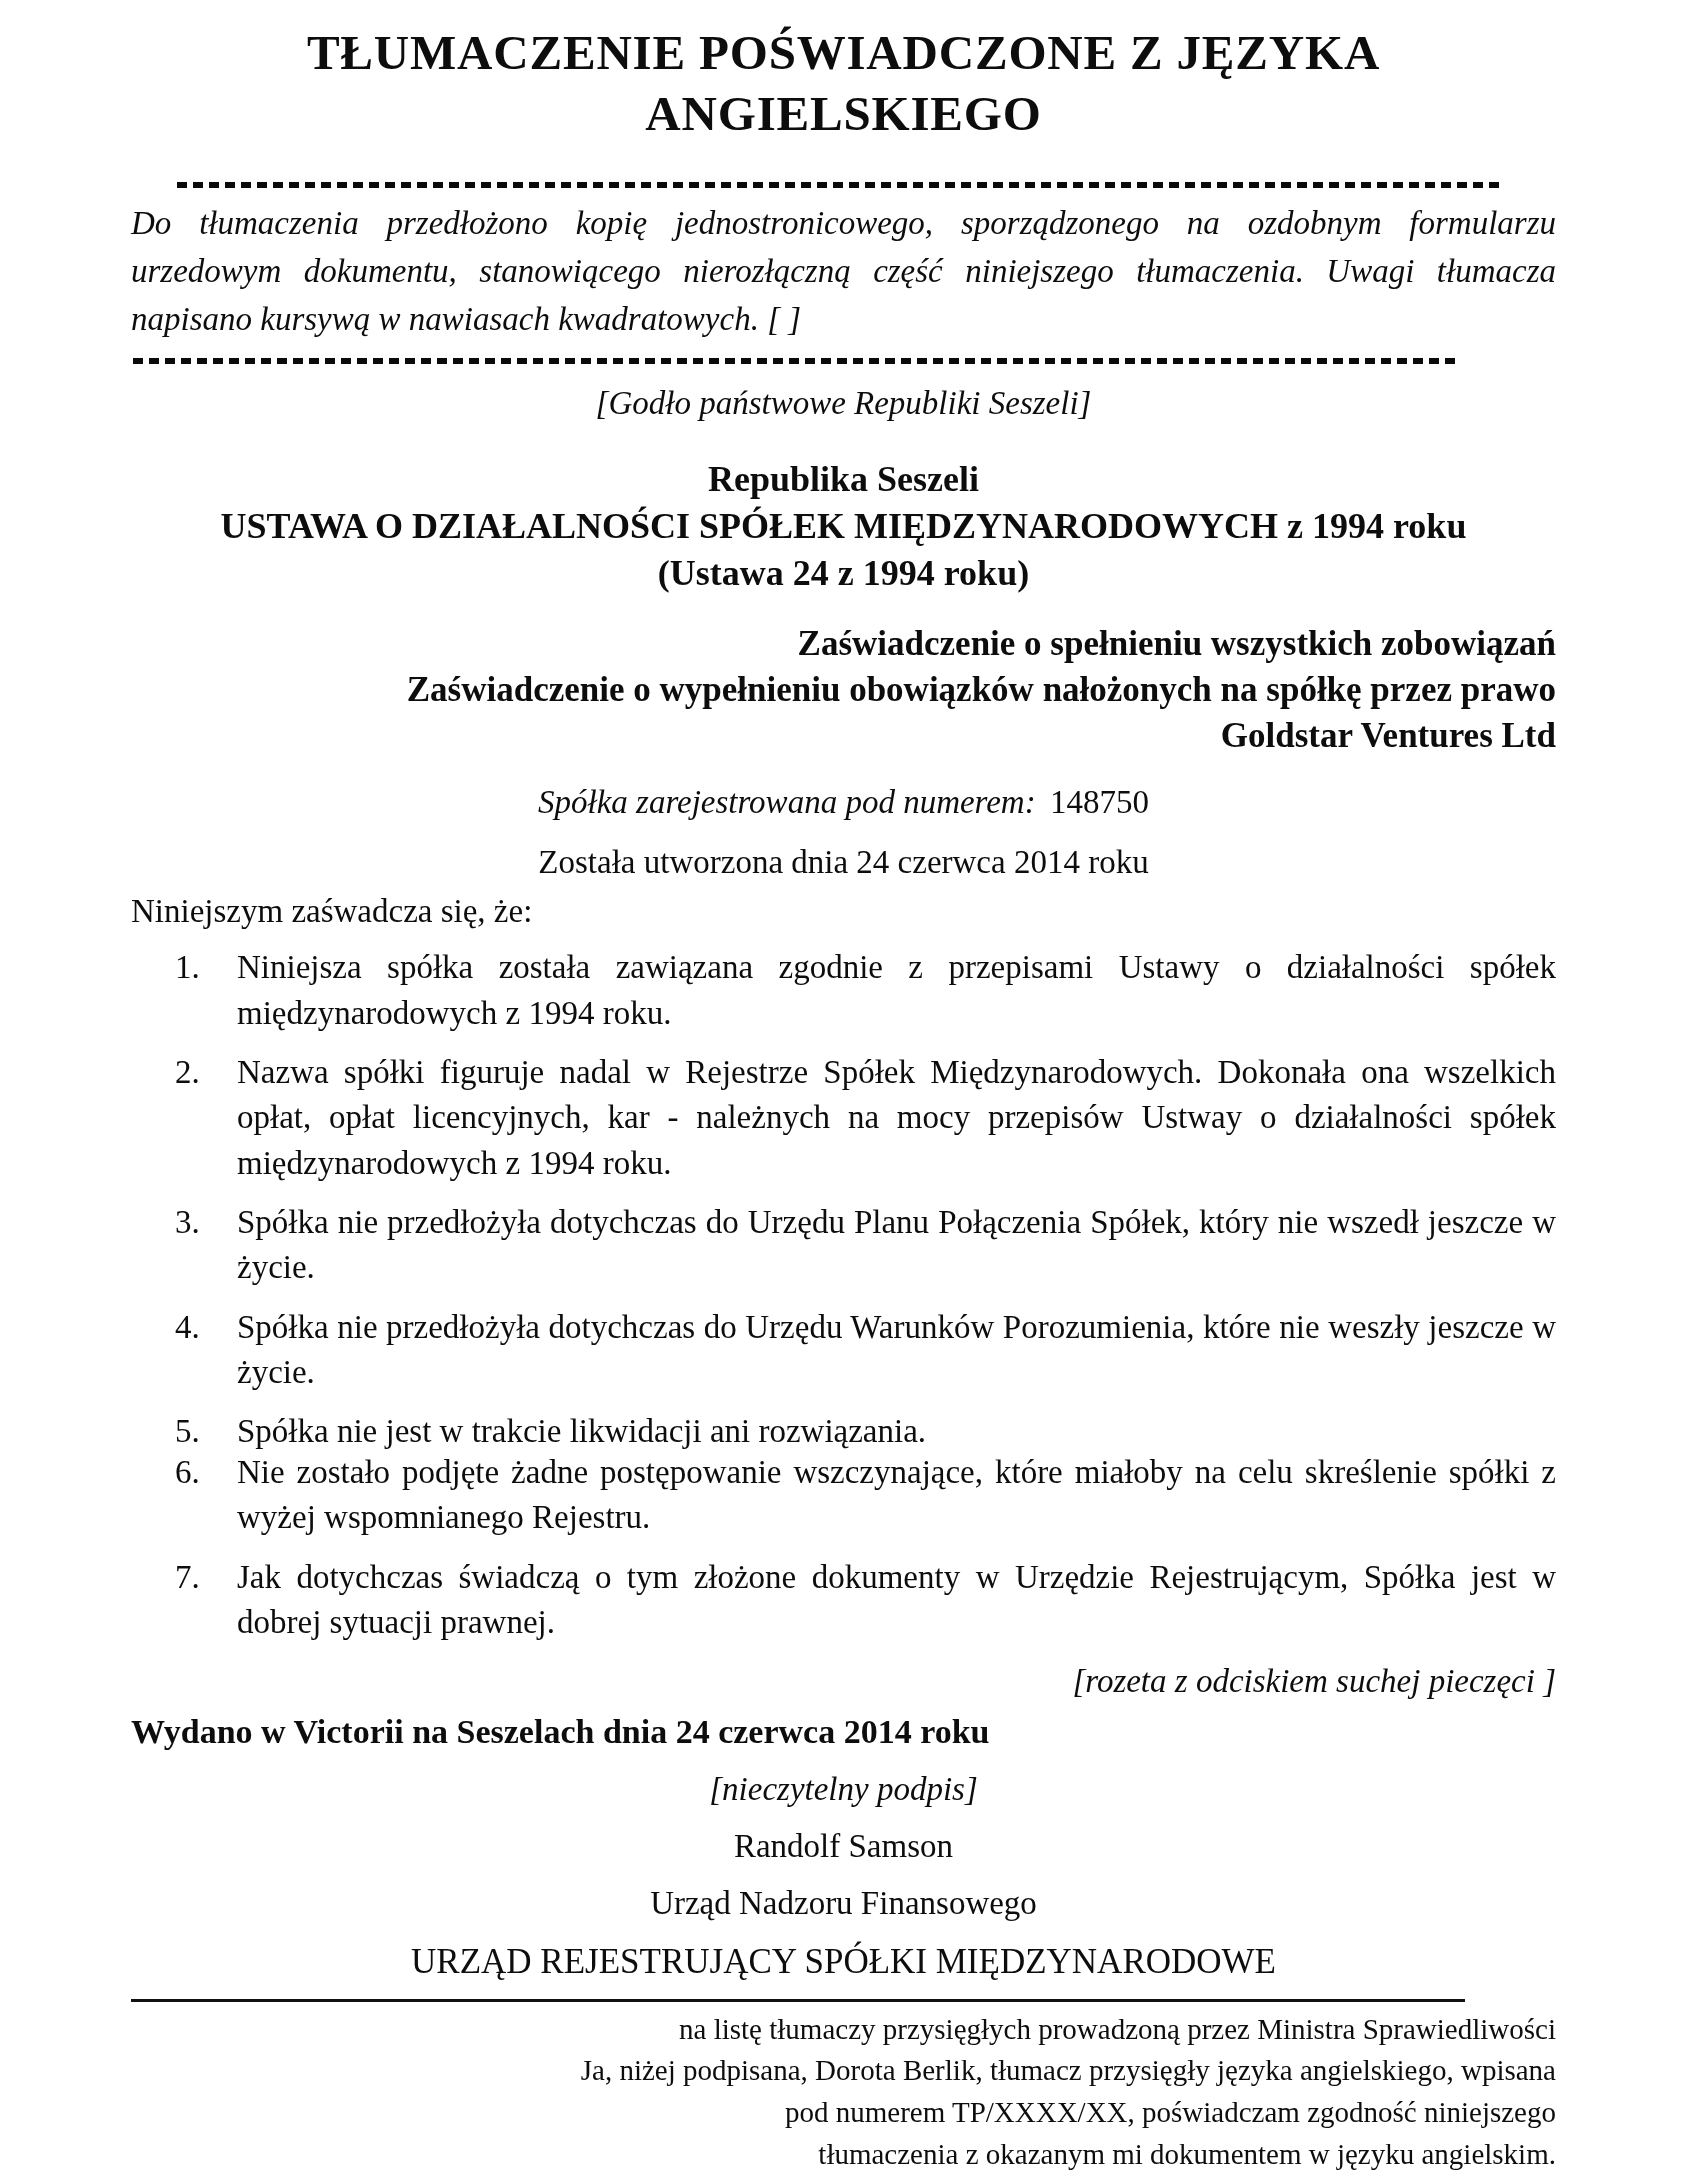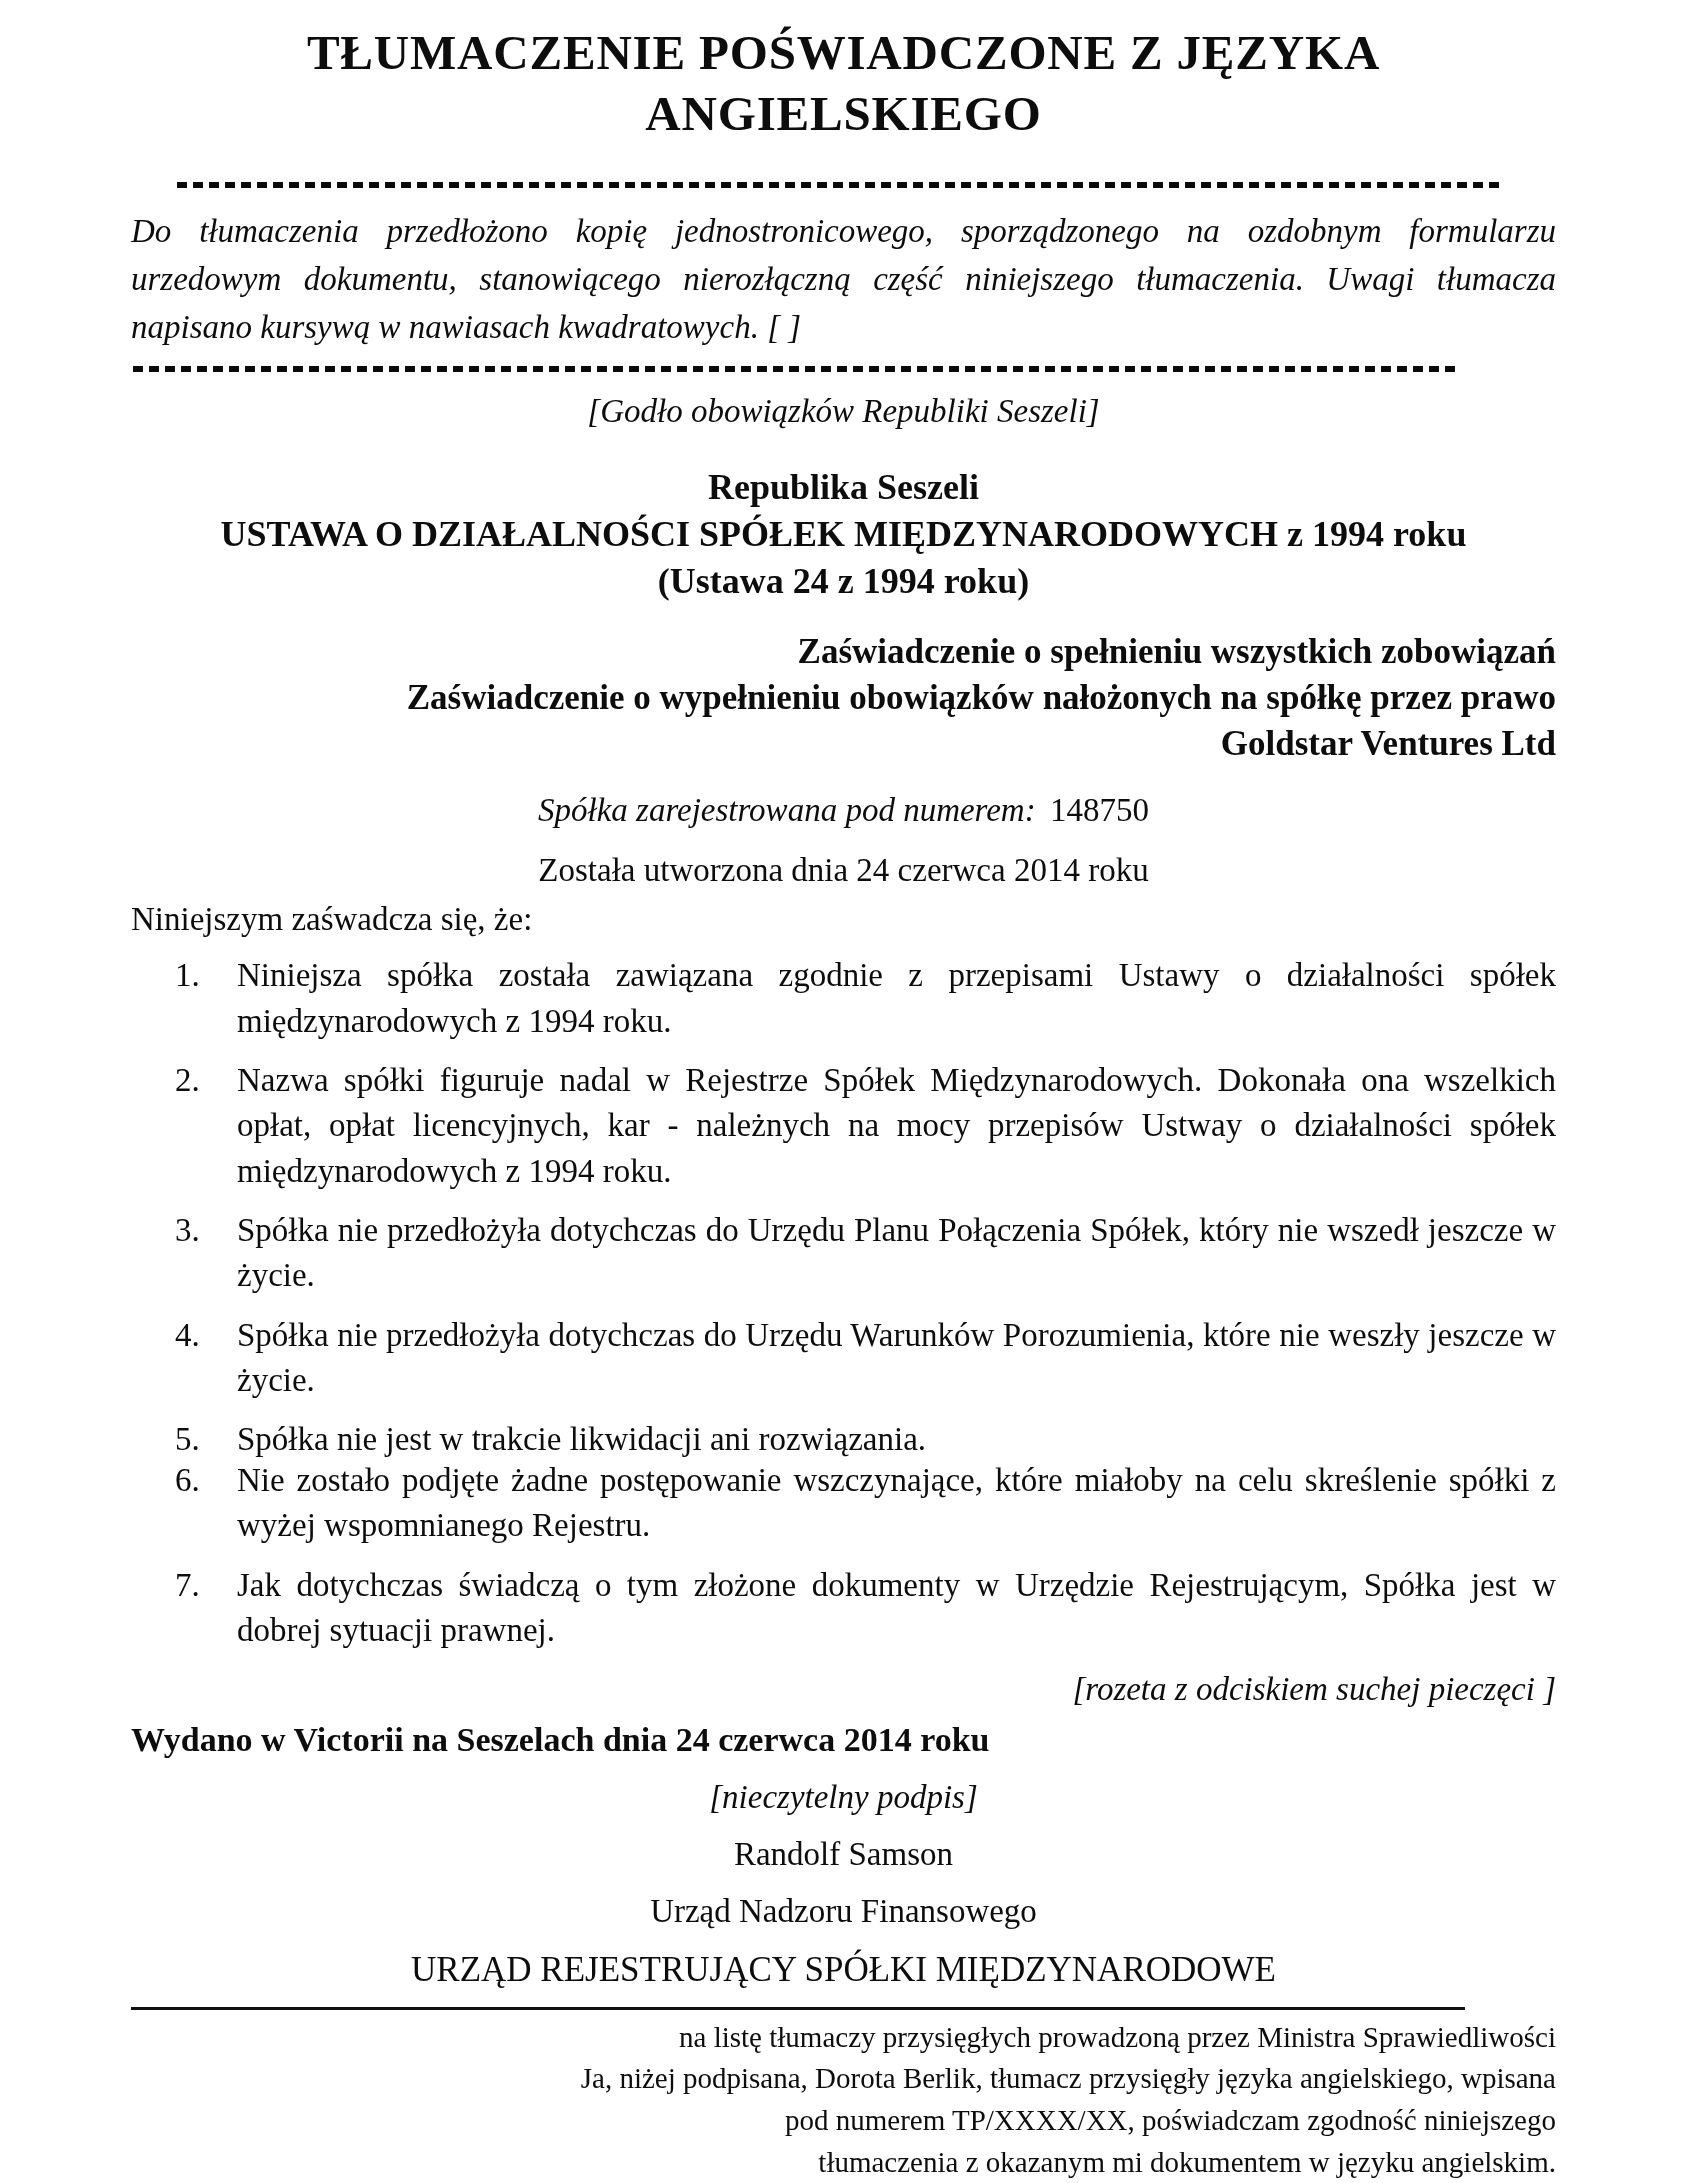--- a/index.html
+++ b/index.html
@@ -15,21 +15,21 @@
     font-size:49px;font-weight:bold;text-align:center;
     line-height:1.25;letter-spacing:0.8px;
   }
   .dash-rule{
     height:6.4px;width:1322px;
     background:repeating-linear-gradient(to right,#0a0a0a 0,#0a0a0a 10.3px,transparent 10.3px,transparent 16px);
   }
   .dash-rule.first{margin-top:37px;margin-left:46px;}
   .dash-rule.second{margin-top:14.3px;margin-left:1.6px;}
   .intro{
-    margin-top:19px;font-size:33px;font-style:italic;
+    margin-top:11px;font-size:33px;font-style:italic;
     line-height:1.46;text-align:justify;
   }
   .emblem-note{
     margin-top:16px;font-size:33px;font-style:italic;text-align:center;line-height:1.4;
   }
   .head-block{margin-top:30px;text-align:center;font-weight:bold;}
   .head-block .hl{font-size:36px;line-height:1.3;}
   .cert-block{margin-top:24px;text-align:right;font-weight:bold;}
   .cert-block .hl{font-size:35px;line-height:1.32;}
   .reg-line{margin-top:20.6px;text-align:center;font-size:33px;line-height:1.35;}
@@ -55,21 +55,21 @@
 <body>
 
 <div class="title">TŁUMACZENIE POŚWIADCZONE Z JĘZYKA ANGIELSKIEGO</div>
 
 <div class="dash-rule first"></div>
 
 <div class="intro">Do tłumaczenia przedłożono kopię jednostronicowego, sporządzonego na ozdobnym formularzu urzedowym dokumentu, stanowiącego nierozłączną część niniejszego tłumaczenia. Uwagi tłumacza napisano kursywą w nawiasach kwadratowych. [ ]</div>
 
 <div class="dash-rule second"></div>
 
-<div class="emblem-note">[Godło obowiązków Republiki Seszeli]</div>
+<div class="emblem-note">[Godło państwowe Republiki Seszeli]</div>
 
 <div class="head-block">
   <div class="hl">Republika Seszeli</div>
   <div class="hl">USTAWA O DZIAŁALNOŚCI SPÓŁEK MIĘDZYNARODOWYCH z 1994 roku</div>
   <div class="hl">(Ustawa 24 z 1994 roku)</div>
 </div>
 
 <div class="cert-block">
   <div class="hl">Zaświadczenie o spełnieniu wszystkich zobowiązań</div>
   <div class="hl">Zaświadczenie o wypełnieniu obowiązków nałożonych na spółkę przez prawo</div>

